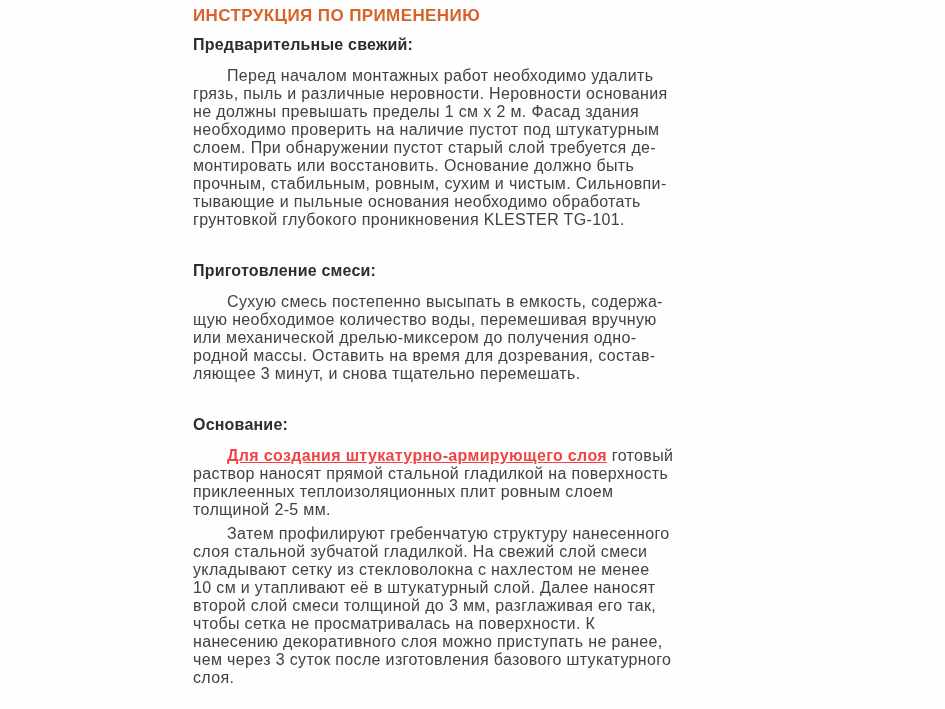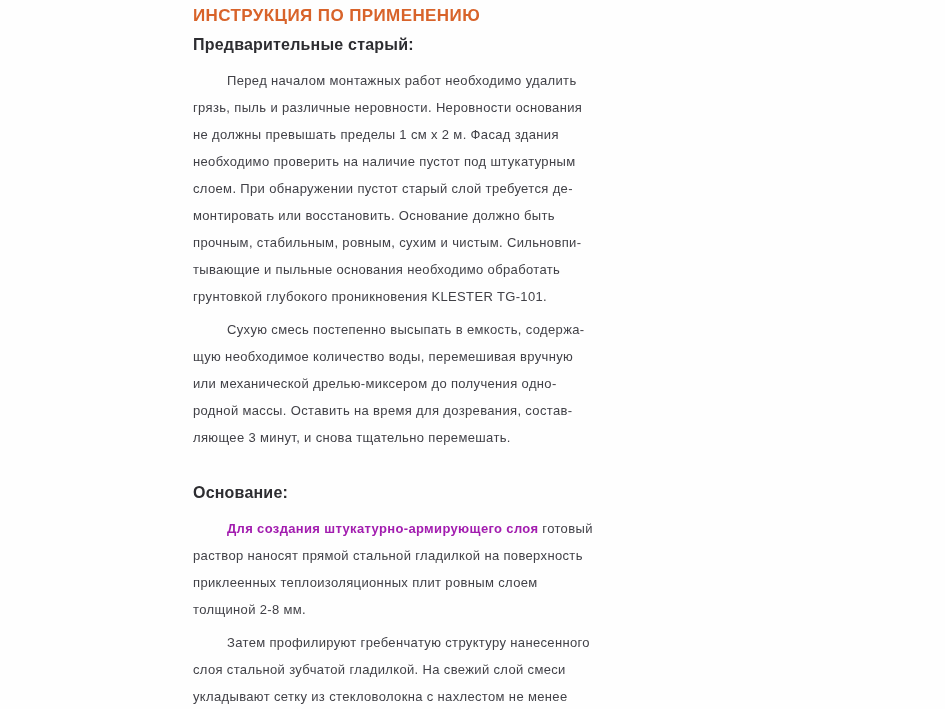--- a/index.html
+++ b/index.html
@@ -36,67 +36,69 @@
     font-weight: 700;
     letter-spacing: 0.2px;
     color: #2d2d31;
     line-height: 18px;
   }
   section + section .sec-heading {
     margin-top: 33px;
   }
   .para {
     margin: 0 0 6px 0;
-    font-size: 13px;
-    line-height: 27px;
+    font-size: 16px;
+    line-height: 18px;
     letter-spacing: 0.35px;
     white-space: pre-line;
     text-indent: 34px;
     color: #414147;
   }
   .para .lead {
     font-weight: 700;
-    color: #a21caf;
+    color: #ef4444;
+    text-decoration: underline;
   }
 </style>
 </head>
 <body>
 
 <div class="page">
   <div class="content">
 
     <h2 class="doc-title">ИНСТРУКЦИЯ ПО ПРИМЕНЕНИЮ</h2>
 
     <section>
-      <h3 class="sec-heading">Предварительные старый:</h3>
+      <h3 class="sec-heading">Предварительные свежий:</h3>
       <p class="para"><b class="lead"></b><span>Перед началом монтажных работ необходимо удалить
 грязь, пыль и различные неровности. Неровности основания
 не должны превышать пределы 1 см х 2 м. Фасад здания
 необходимо проверить на наличие пустот под штукатурным
 слоем. При обнаружении пустот старый слой требуется де-
 монтировать или восстановить. Основание должно быть
 прочным, стабильным, ровным, сухим и чистым. Сильновпи-
 тывающие и пыльные основания необходимо обработать
 грунтовкой глубокого проникновения KLESTER TG-101.</span></p>
     </section>
 
     <section>
+      <h3 class="sec-heading">Приготовление смеси:</h3>
       <p class="para"><b class="lead"></b><span>Сухую смесь постепенно высыпать в емкость, содержа-
 щую необходимое количество воды, перемешивая вручную
 или механической дрелью-миксером до получения одно-
 родной массы. Оставить на время для дозревания, состав-
 ляющее 3 минут, и снова тщательно перемешать.</span></p>
     </section>
 
     <section>
       <h3 class="sec-heading">Основание:</h3>
       <p class="para"><b class="lead">Для создания штукатурно-армирующего слоя</b><span> готовый
 раствор наносят прямой стальной гладилкой на поверхность
 приклеенных теплоизоляционных плит ровным слоем
-толщиной 2-8 мм.</span></p>
+толщиной 2-5 мм.</span></p>
       <p class="para"><b class="lead"></b><span>Затем профилируют гребенчатую структуру нанесенного
 слоя стальной зубчатой гладилкой. На свежий слой смеси
 укладывают сетку из стекловолокна с нахлестом не менее
 10 см и утапливают её в штукатурный слой. Далее наносят
 второй слой смеси толщиной до 3 мм, разглаживая его так,
 чтобы сетка не просматривалась на поверхности. К
 нанесению декоративного слоя можно приступать не ранее,
 чем через 3 суток после изготовления базового штукатурного
 слоя.</span></p>
     </section>

